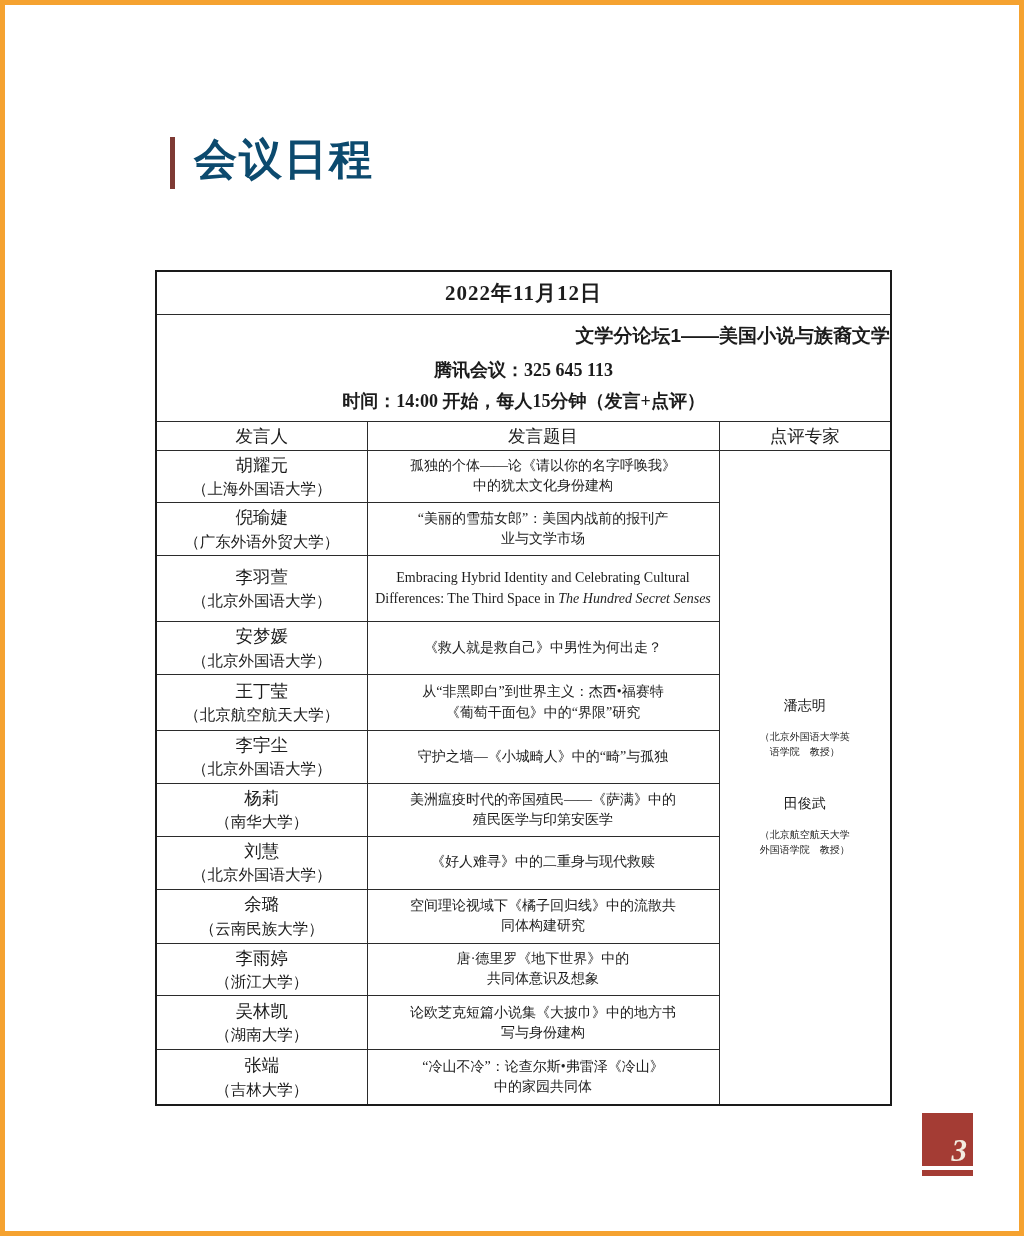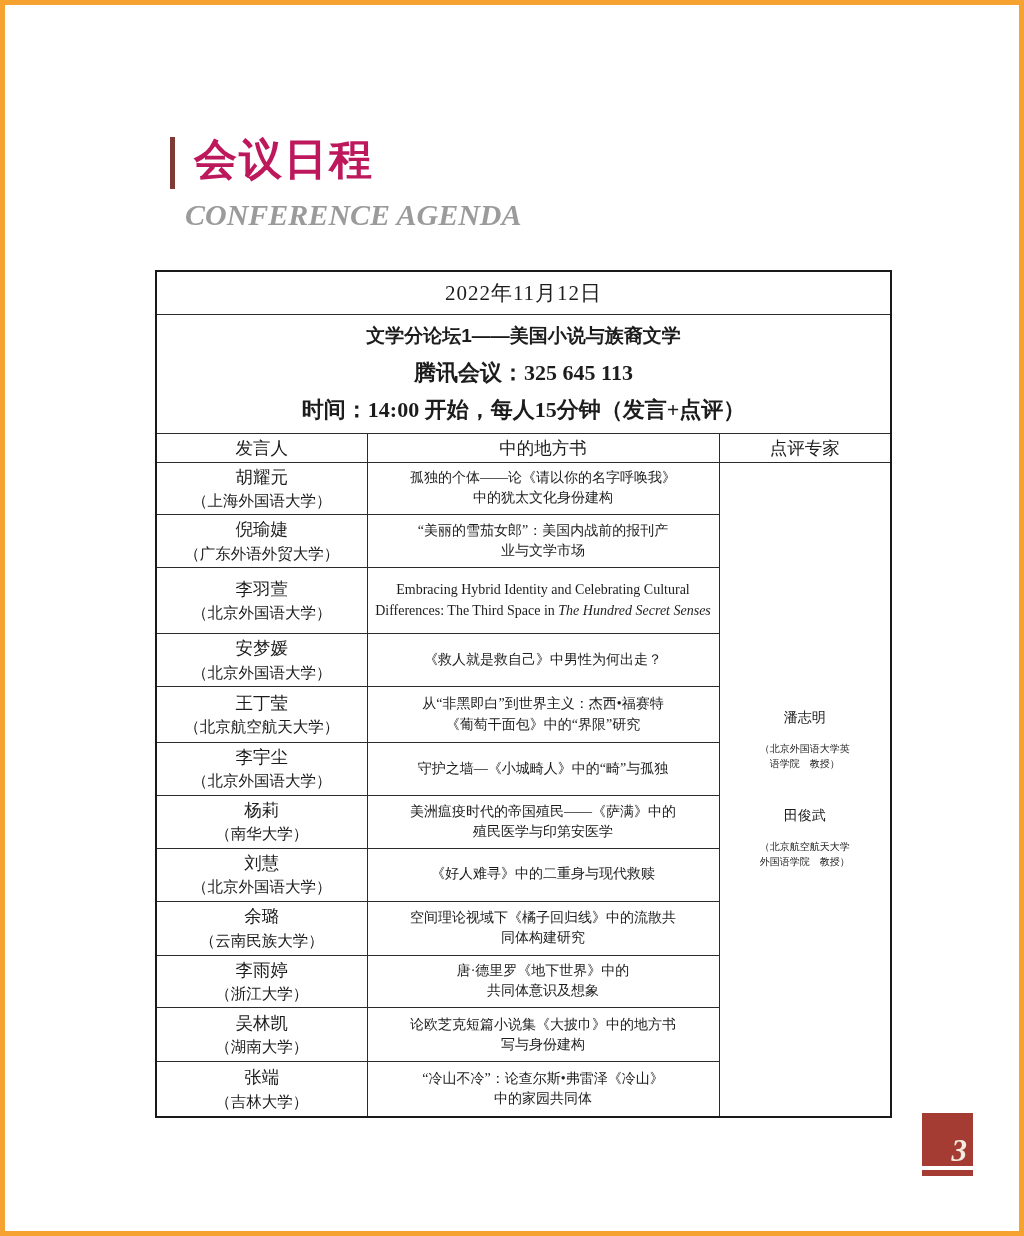--- a/index.html
+++ b/index.html
@@ -30,21 +30,21 @@
     width: 5px; height: 52px;
     background: #7e3a34;
   }
   .page-title {
     position: absolute;
     left: 24px; top: 0;
     font-family: "Liberation Sans", "DejaVu Sans", sans-serif;
     font-weight: bold;
     font-size: 43px;
     letter-spacing: 2px;
-    color: #be185d;
+    color: #0c4a6e;
     white-space: nowrap;
   }
   .page-subtitle {
     position: absolute;
     left: 180px; top: 193px;
     font-size: 30px;
     font-style: italic;
     font-weight: bold;
     letter-spacing: 0px;
     color: #9b9b9b;
@@ -57,29 +57,30 @@
     table-layout: fixed;
     width: 735px;
     background: #fff;
   }
   table.agenda td, table.agenda th {
     border: 1px solid #2b2b2b;
     vertical-align: middle;
     text-align: center;
   }
   table.agenda { border: 2px solid #1a1a1a; }
-  .date-row td { height: 43px; font-size: 21px; font-weight: normal; letter-spacing: 1px; }
+  .date-row td { height: 43px; font-size: 21px; font-weight: bold; letter-spacing: 1px; }
   .forum-row td { height: 107px; padding: 8px 0; }
   .forum-title {
     font-family: "Liberation Sans", "DejaVu Sans", sans-serif;
     font-weight: bold;
     font-size: 19px;
     margin-bottom: 9px;
-  }
-  .forum-line { font-size: 22px; font-weight: bold; margin-top: 7px; }
+    text-align: right;
+  }
+  .forum-line { font-size: 18px; font-weight: bold; margin-top: 7px; }
   .cols-row th { height: 29px; font-size: 17.5px; font-weight: normal; }
   td.name-cell { font-size: 17.5px; line-height: 1.45; padding: 2px; }
   td.name-cell .affil { font-size: 15.5px; }
   td.title-cell {
     font-size: 14px;
     line-height: 1.45;
     padding: 3px 6px;
     white-space: pre-line;
   }
   td.title-cell .seg-wrap { white-space: normal; }
@@ -115,42 +116,41 @@
 </head>
 <body>
 
 <div class="page">
 
 
   <div class="title-block">
     <div class="accent-bar"></div>
     <div class="page-title">会议日程</div>
   </div>
-  <div class="page-subtitle">CONFERENCE AGENDA</div>
 
   <table class="agenda">
     <colgroup>
       <col style="width:211px">
       <col style="width:352px">
       <col style="width:172px">
     </colgroup>
     <tbody>
       <tr class="date-row">
         <td colspan="3">2022年11月12日</td>
       </tr>
       <tr class="forum-row">
         <td colspan="3">
           <div class="forum-title">文学分论坛1——美国小说与族裔文学</div>
           <div class="forum-line">腾讯会议：325 645 113</div>
           <div class="forum-line">时间：14:00 开始，每人15分钟（发言+点评）</div>
         </td>
       </tr>
       <tr class="cols-row">
         <th>发言人</th>
-        <th>中的地方书</th>
+        <th>发言题目</th>
         <th>点评专家</th>
       </tr>
 
     <tr style="height: 52px; margin-top: 20px;">
           <td class="name-cell">
             <div>胡耀元</div>
             <div class="affil">（上海外国语大学）</div>
           </td>
           <td class="title-cell">孤独的个体——论《请以你的名字呼唤我》
 中的犹太文化身份建构</td>

